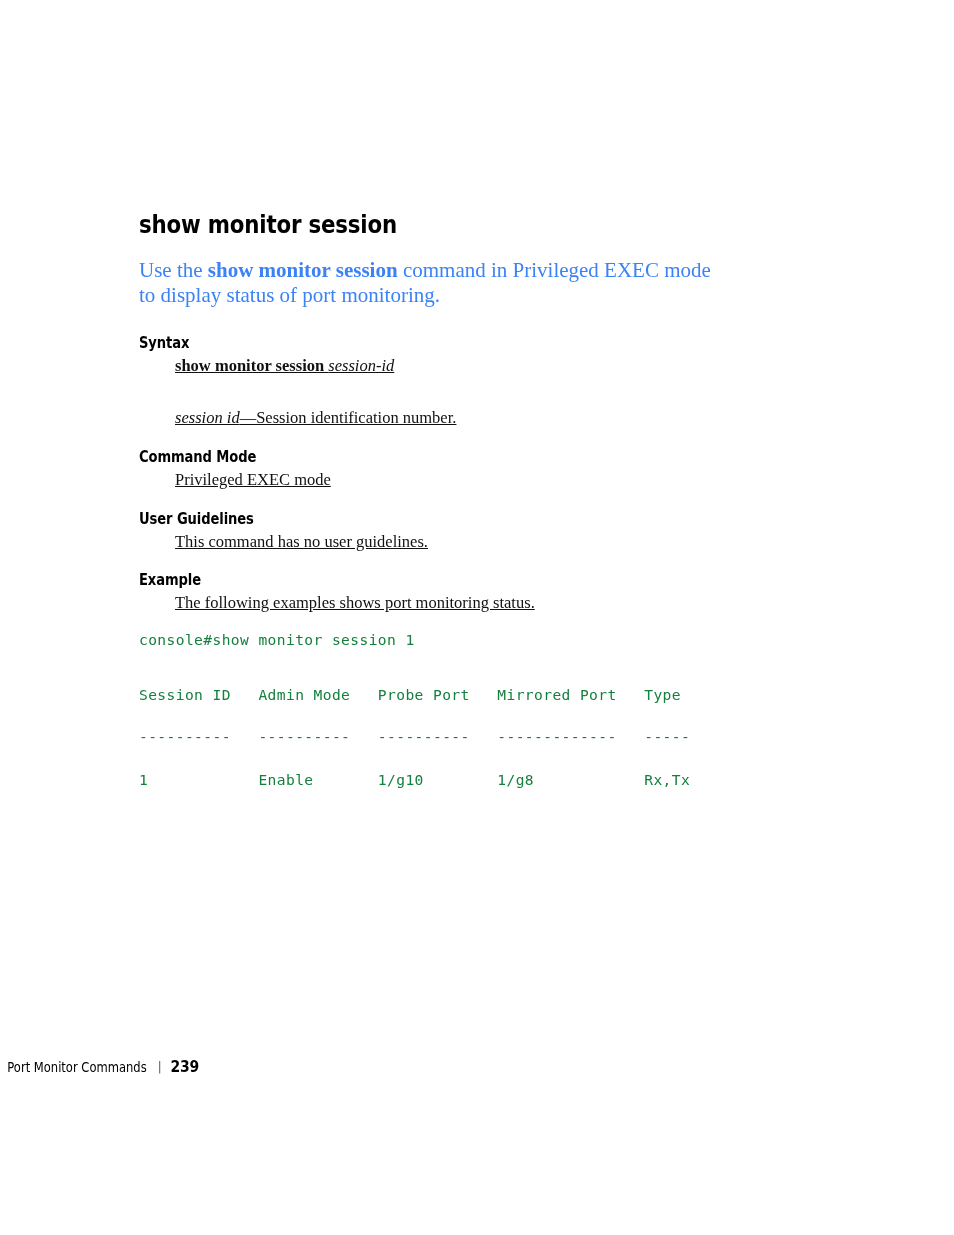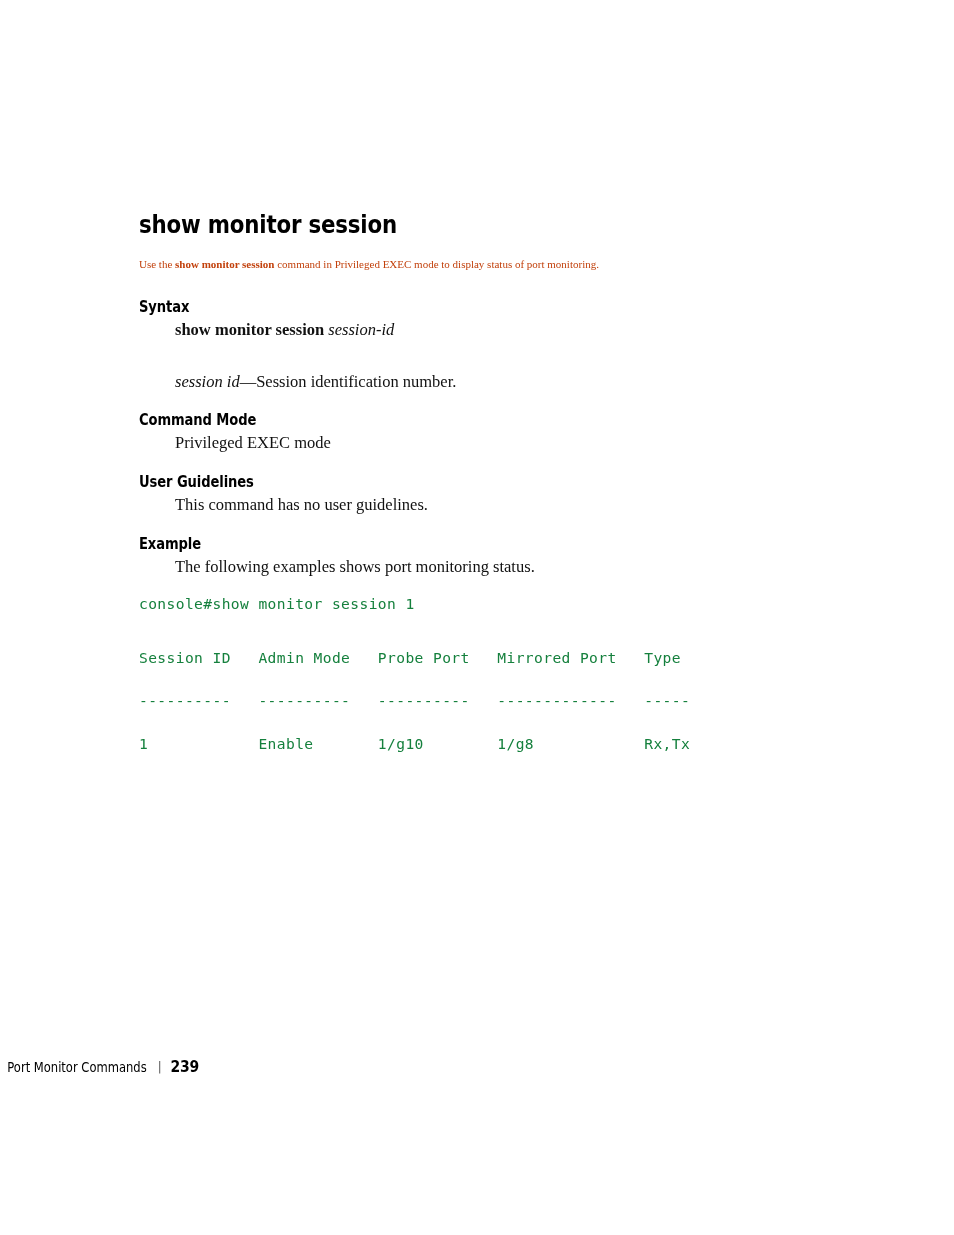--- a/index.html
+++ b/index.html
@@ -40,25 +40,25 @@
     line-height: 1.05;
     margin: 0 0 20px 0;
     color: #000;
     transform: scaleX(0.93);
     transform-origin: left center;
   }
 
   
   .intro {
     font-family: "Liberation Serif", serif;
-    font-size: 11px;
+    font-size: 21px;
     line-height: 1.18;
     width: 575px;
     margin: 8px 0 27px 0;
-    color: #c2410c;
+    color: #3b82f6;
   }
   .intro b { font-weight: bold; }
 
   
   .sec-head {
     font-family: "DejaVu Sans Condensed", "Liberation Sans Narrow", "Liberation Sans", sans-serif;
     font-weight: bold;
     font-size: 15.5px;
     letter-spacing: -0.1px;
     color: #000;
@@ -68,20 +68,21 @@
   }
   .sec-block { margin-bottom: 20px; }
 
   
   .ind {
     font-family: "Liberation Serif", serif;
     font-size: 16.5px;
     line-height: 1.2;
     margin: 0 0 0 36px;
     color: #111;
+    text-decoration: underline;
   }
   .ind.gap { margin-top: 32px; }
   .ind b { font-weight: bold; }
   .ind i { font-style: italic; }
 
   
   .console {
     font-family: "DejaVu Sans Mono", "Liberation Mono", monospace;
     font-size: 14.6px;
     line-height: 1.0;

